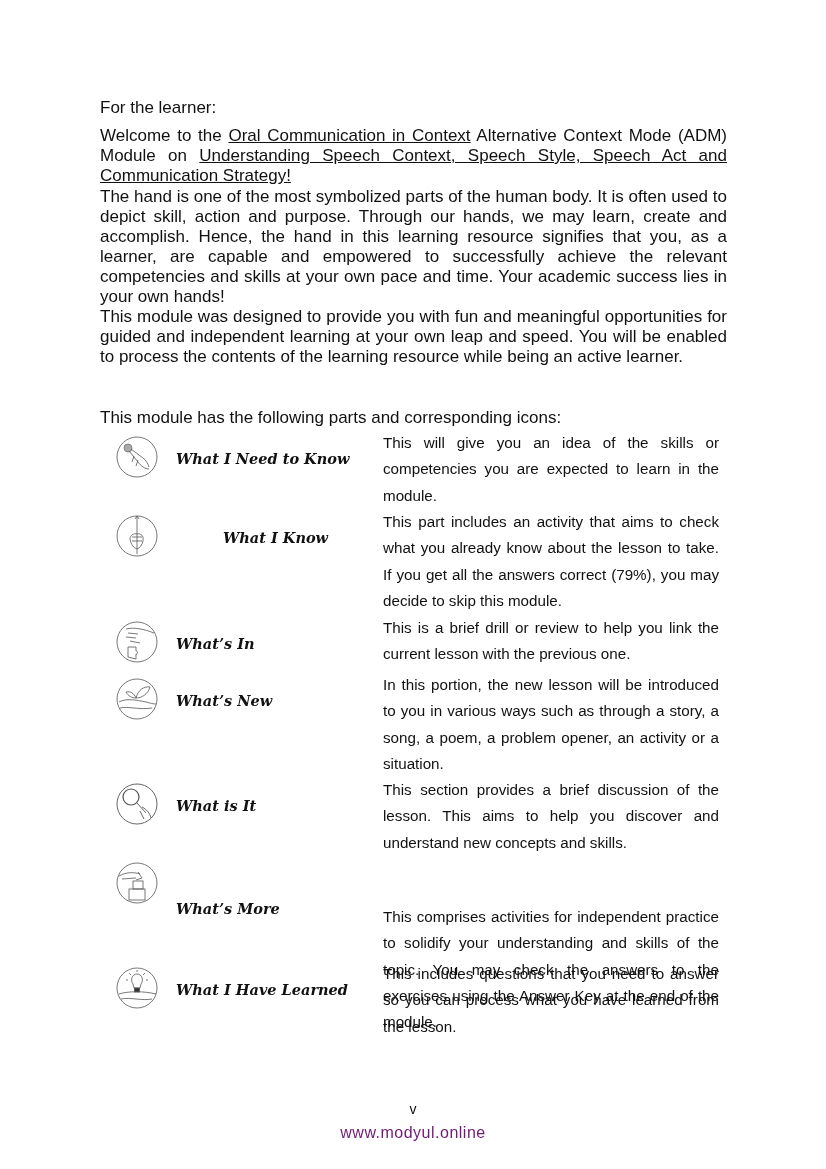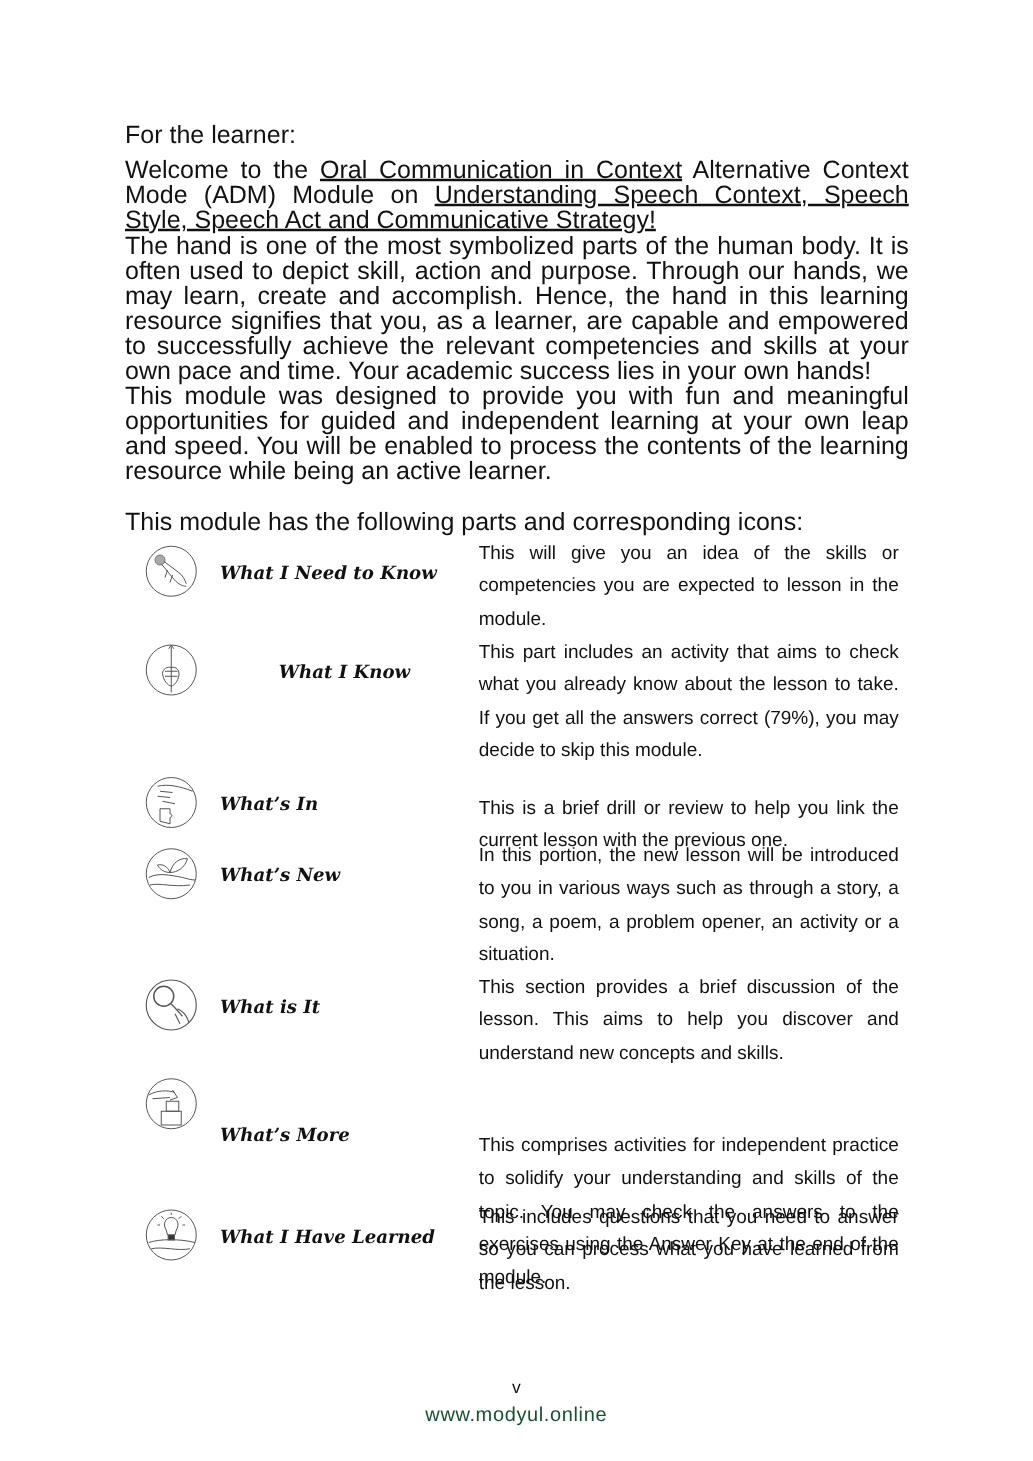--- a/index.html
+++ b/index.html
@@ -18,21 +18,21 @@
     .page {
       position: absolute;
       left: 0; top: 0;
       width: 826px;
       height: 1169px;
     }
     .text-block {
       position: absolute;
       left: 100px;
       width: 627px;
-      font-size: 20px;
+      font-size: 17px;
       line-height: 20px;
       text-align: justify;
     }
     .u { text-decoration: underline; }
     #for-learner { top: 98px; }
     #welcome { top: 126px; }
     #hand-para { top: 187px; }
     #module-para { top: 307px; }
     #parts-intro { top: 408px; }
 
@@ -77,50 +77,50 @@
       color: #111;
     }
     .watermark {
       position: absolute;
       top: 1124px;
       left: 0;
       width: 826px;
       text-align: center;
       font-size: 16px;
       letter-spacing: 0.5px;
-      color: #14532d;
+      color: #701a75;
     }
   </style>
 </head>
 <body>
 
 <div class="page">
 
   <div class="text-block" id="for-learner">For the learner:</div>
 
   <div class="text-block" id="welcome">
-    <span>Welcome to the </span><span class="u">Oral Communication in Context</span><span> Alternative Context Mode (ADM) Module on </span><span class="u">Understanding Speech Context, Speech Style, Speech Act and Communicative Strategy!</span>
+    <span>Welcome to the </span><span class="u">Oral Communication in Context</span><span> Alternative Context Mode (ADM) Module on </span><span class="u">Understanding Speech Context, Speech Style, Speech Act and Communication Strategy!</span>
   </div>
 
   <div class="text-block" id="hand-para">The hand is one of the most symbolized parts of the human body. It is often used to depict skill, action and purpose. Through our hands, we may learn, create and accomplish. Hence, the hand in this learning resource signifies that you, as a learner, are capable and empowered to successfully achieve the relevant competencies and skills at your own pace and time. Your academic success lies in your own hands!</div>
 
   <div class="text-block" id="parts-intro">This module has the following parts and corresponding icons:</div>
 
   <div class="text-block" id="module-para">This module was designed to provide you with fun and meaningful opportunities for guided and independent learning at your own leap and speed. You will be enabled to process the contents of the learning resource while being an active learner.</div>
 
   <div class="part-row" style="top:432px;">
     <span class="part-icon" style="top:4px;">
       <svg viewBox="0 0 42 42" fill="none" stroke="#555" stroke-width="0.8">
         <circle cx="21" cy="21" r="20"></circle>
         <circle cx="12" cy="12" r="4" fill="#aaa" stroke="#777"></circle>
         <path d="M13 15 L22 26 C25 30 29 33 33 33 M15 13 L27 22 C30 24 32 28 33 31 M18 20 L16 26 M22 24 L20 30"></path>
       </svg>
     </span>
     <span class="part-title" style="top:17px;">What I Need to Know</span>
-    <div class="part-desc" style="top:-2px;">This will give you an idea of the skills or competencies you are expected to lesson in the module.</div>
+    <div class="part-desc" style="top:-2px;">This will give you an idea of the skills or competencies you are expected to learn in the module.</div>
   </div>
 
   <div class="part-row" style="top:511px;">
     <span class="part-icon" style="top:4px;">
       <svg viewBox="0 0 42 42" fill="none" stroke="#555" stroke-width="0.8">
         <circle cx="21" cy="21" r="20"></circle>
         <path d="M21 2 L21 39 M19 4 L21 1 L23 4"></path>
         <path d="M14 24 C14 20 18 18 21 19 C25 18 28 21 27 26 C26 30 24 33 21 34 C18 33 15 30 14 24 Z M16 22 L26 22 M16 26 L26 26"></path>
       </svg>
     </span>
@@ -130,21 +130,21 @@
 
   <div class="part-row" style="top:617px;">
     <span class="part-icon" style="top:4px;">
       <svg viewBox="0 0 42 42" fill="none" stroke="#555" stroke-width="0.8">
         <circle cx="21" cy="21" r="20"></circle>
         <path d="M10 8 C18 6 28 8 38 12 M12 12 L22 13 M10 16 L20 17 M14 20 L24 22"></path>
         <path d="M12 26 L20 26 L20 30 C22 30 22 33 20 33 L20 38 L12 36 Z"></path>
       </svg>
     </span>
     <span class="part-title" style="top:17px;">What’s In</span>
-    <div class="part-desc" style="top:-2px;margin-top:19px;">This is a brief drill or review to help you link the current lesson with the previous one.</div>
+    <div class="part-desc" style="top:-2px;">This is a brief drill or review to help you link the current lesson with the previous one.</div>
   </div>
 
   <div class="part-row" style="top:674px;">
     <span class="part-icon" style="top:4px;">
       <svg viewBox="0 0 42 42" fill="none" stroke="#555" stroke-width="0.8">
         <circle cx="21" cy="21" r="20"></circle>
         <path d="M20 20 C22 12 28 8 34 9 C32 16 26 20 20 20 Z M20 20 C18 15 14 13 10 14 C12 18 16 20 20 20"></path>
         <path d="M3 24 C10 20 20 22 30 24 C34 25 37 26 40 26 M4 30 C12 28 22 32 36 30"></path>
       </svg>
     </span>

